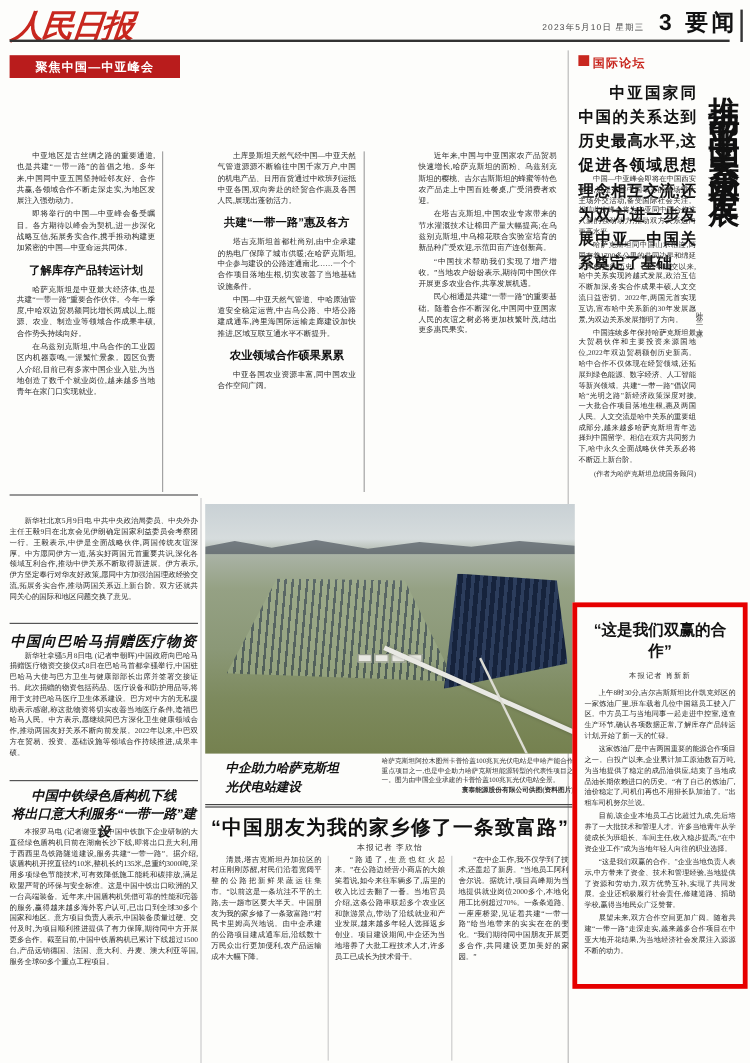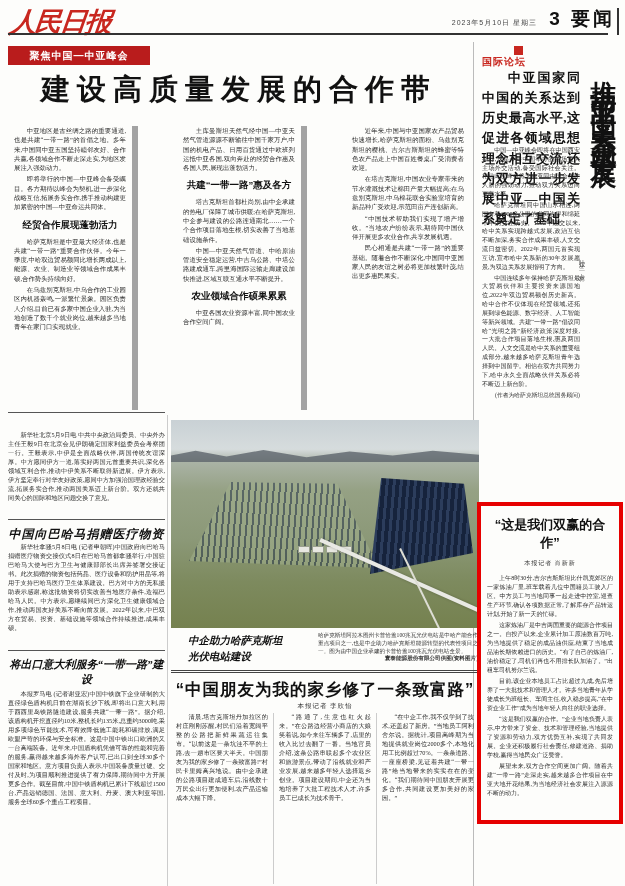--- a/index.html
+++ b/index.html
@@ -28,21 +28,21 @@
     font-size:10px; font-weight:bold; display:flex; align-items:center; justify-content:center;
     letter-spacing:1px; }
   .lead-headline { position:absolute; left:8px; top:70px; width:462px; text-align:center;
     font-family:"Liberation Sans", sans-serif; font-size:29px; font-weight:bold;
     letter-spacing:7px; color:#111; }
   .lead-byline { position:absolute; left:8px; top:110px; width:462px; text-align:center;
     font-size:7px; color:#333; letter-spacing:2px; }
   .lead-cols { position:absolute; left:8px; top:126px; width:462px; height:284px;
     display:flex; overflow:hidden; }
   .lead-col { flex:1; padding:0 6px; overflow:hidden; }
-  .lead-col + .lead-col { border-left:6px solid #a3a3a3;padding-left:45px; }
+  .lead-col + .lead-col { border-left:1px solid #a3a3a3;padding-left:45px; }
   p.body { font-size:6.4px; line-height:1.45; text-align:justify; text-indent:2em;
     color:#2b2b2b; margin-bottom:2px; }
   .subhead { font-family:"Liberation Sans", sans-serif; font-size:9.5px; font-weight:bold;
     text-align:center; margin:7px 0 5px 0; color:#111; }
   
   .lrule { position:absolute; left:8px; width:157px; height:1px; background:#555; }
   .a2-title { position:absolute; left:8px; top:417px; width:157px; text-align:center;
     font-family:"Liberation Sans", sans-serif; font-size:9.5px; font-weight:bold; color:#111; }
   .a2-body { position:absolute; left:8px; top:431px; width:157px; height:82px; overflow:hidden; }
   .a3-title { position:absolute; left:8px; top:526px; width:157px; text-align:center;
@@ -85,21 +85,21 @@
     font-family:"Liberation Sans", sans-serif; font-size:16.5px; font-weight:bold;
     letter-spacing:1px; color:#111; }
   .a5-byline { position:absolute; left:171px; top:702px; width:308px; text-align:center;
     font-size:6.5px; color:#333; letter-spacing:1px; }
   .a5-cols { position:absolute; left:171px; top:713px; width:308px; height:171px;
     display:flex; overflow:hidden; }
   .a5-col { flex:1; padding:0 5px; overflow:hidden; }
   .a5-col + .a5-col { border-left:1px solid #ccc; }
   
   .forum-label { position:absolute; left:482px; top:46px; font-family:"Liberation Sans", sans-serif;
-    font-size:10px; font-weight:bold; color:#c8271f; letter-spacing:1px; display:flex; align-items:flex-end;flex-direction:column; }
+    font-size:10px; font-weight:bold; color:#c8271f; letter-spacing:1px; display:flex; align-items:flex-start; }
   .forum-label .sq { width:9px; height:9px; background:#c8271f; margin-right:3px; display:inline-block; }
   .forum-intro { position:absolute; left:482px; top:68px; width:98px; font-size:13px; font-weight:bold;
     line-height:1.55; text-align:justify; text-indent:2em; color:#111; }
   .forum-body { position:absolute; left:482px; top:146px; width:98px; height:338px; overflow:hidden; }
   .forum-note { font-size:5.8px; text-align:right; color:#333; margin-top:3px; }
   .vhead { position:absolute; left:588px; top:60px; width:34px; height:438px;
     writing-mode:vertical-rl; text-orientation:upright;
     font-family:"Liberation Sans", sans-serif; font-size:26px; font-weight:bold;
     letter-spacing:7px; color:#111; }
   .vbyline { position:absolute; left:576px; top:255px; width:10px; height:120px;
@@ -117,26 +117,25 @@
 
 <div class="page">
 
   <div class="masthead">人民日报</div>
   <div class="dateline">2023年5月10日  星期三</div>
   <div class="pagenum">3 要闻</div>
   <div class="header-rule"></div>
   <div class="header-hook"></div>
 
   <div class="banner">聚焦中国—中亚峰会</div>
-  <div class="lead-headline">建设高质量发展的合作带</div>
   <div class="lead-cols">
     <div class="lead-col">
       <p class="body">中亚地区是古丝绸之路的重要通道,也是共建“一带一路”的首倡之地。多年来,中国同中亚五国坚持睦邻友好、合作共赢,各领域合作不断走深走实,为地区发展注入强劲动力。</p>
       <p class="body">即将举行的中国—中亚峰会备受瞩目。各方期待以峰会为契机,进一步深化战略互信,拓展务实合作,携手推动构建更加紧密的中国—中亚命运共同体。</p>
-      <div class="subhead">经贸合作展现蓬勃活力</div>
+      <div class="subhead">了解库存产品转运计划</div>
       <p class="body">哈萨克斯坦是中亚最大经济体,也是共建“一带一路”重要合作伙伴。今年一季度,中哈双边贸易额同比增长两成以上,能源、农业、制造业等领域合作成果丰硕,合作势头持续向好。</p>
       <p class="body">在乌兹别克斯坦,中乌合作的工业园区内机器轰鸣,一派繁忙景象。园区负责人介绍,目前已有多家中国企业入驻,为当地创造了数千个就业岗位,越来越多当地青年在家门口实现就业。</p>
     </div>
     <div class="lead-col">
       <p class="body">土库曼斯坦天然气经中国—中亚天然气管道源源不断输往中国千家万户,中国的机电产品、日用百货通过中欧班列运抵中亚各国,双向奔赴的经贸合作惠及各国人民,展现出蓬勃活力。</p>
       <div class="subhead">共建“一带一路”惠及各方</div>
       <p class="body">塔吉克斯坦首都杜尚别,由中企承建的热电厂保障了城市供暖;在哈萨克斯坦,中企参与建设的公路连通南北……一个个合作项目落地生根,切实改善了当地基础设施条件。</p>
       <p class="body">中国—中亚天然气管道、中哈原油管道安全稳定运营,中吉乌公路、中塔公路建成通车,跨里海国际运输走廊建设加快推进,区域互联互通水平不断提升。</p>
       <div class="subhead">农业领域合作硕果累累</div>
       <p class="body">中亚各国农业资源丰富,同中国农业合作空间广阔。</p>
@@ -155,20 +154,21 @@
   </div>
 
   <div class="lrule" style="top:519px;"></div>
   <div class="a3-title">中国向巴哈马捐赠医疗物资</div>
   <div class="a3-body">
     <p class="body" style="font-size:6.2px;">新华社拿骚5月8日电  (记者申朝晖)中国政府向巴哈马捐赠医疗物资交接仪式8日在巴哈马首都拿骚举行,中国驻巴哈马大使与巴方卫生与健康部部长出席并签署交接证书。此次捐赠的物资包括药品、医疗设备和防护用品等,将用于支持巴哈马医疗卫生体系建设。巴方对中方的无私援助表示感谢,称这批物资将切实改善当地医疗条件,造福巴哈马人民。中方表示,愿继续同巴方深化卫生健康领域合作,推动两国友好关系不断向前发展。2022年以来,中巴双方在贸易、投资、基础设施等领域合作持续推进,成果丰硕。</p>
   </div>
 
   <div class="lrule" style="top:650px;"></div>
   <div class="a4-title">
+    <div>中国中铁绿色盾构机下线</div>
     <div>将出口意大利服务“一带一路”建设</div>
   </div>
   <div class="a4-body">
     <p class="body" style="font-size:6.2px;">本报罗马电  (记者谢亚宏)中国中铁旗下企业研制的大直径绿色盾构机日前在湖南长沙下线,即将出口意大利,用于西西里岛铁路隧道建设,服务共建“一带一路”。据介绍,该盾构机开挖直径约10米,整机长约135米,总重约3000吨,采用多项绿色节能技术,可有效降低施工能耗和碳排放,满足欧盟严苛的环保与安全标准。这是中国中铁出口欧洲的又一台高端装备。近年来,中国盾构机凭借可靠的性能和完善的服务,赢得越来越多海外客户认可,已出口到全球30多个国家和地区。意方项目负责人表示,中国装备质量过硬、交付及时,为项目顺利推进提供了有力保障,期待同中方开展更多合作。截至目前,中国中铁盾构机已累计下线超过1500台,产品远销德国、法国、意大利、丹麦、澳大利亚等国,服务全球60多个重点工程项目。</p>
   </div>
 
   <div class="vr-left"></div>
   <div class="vr-main"></div>
 
   <div class="photo">

